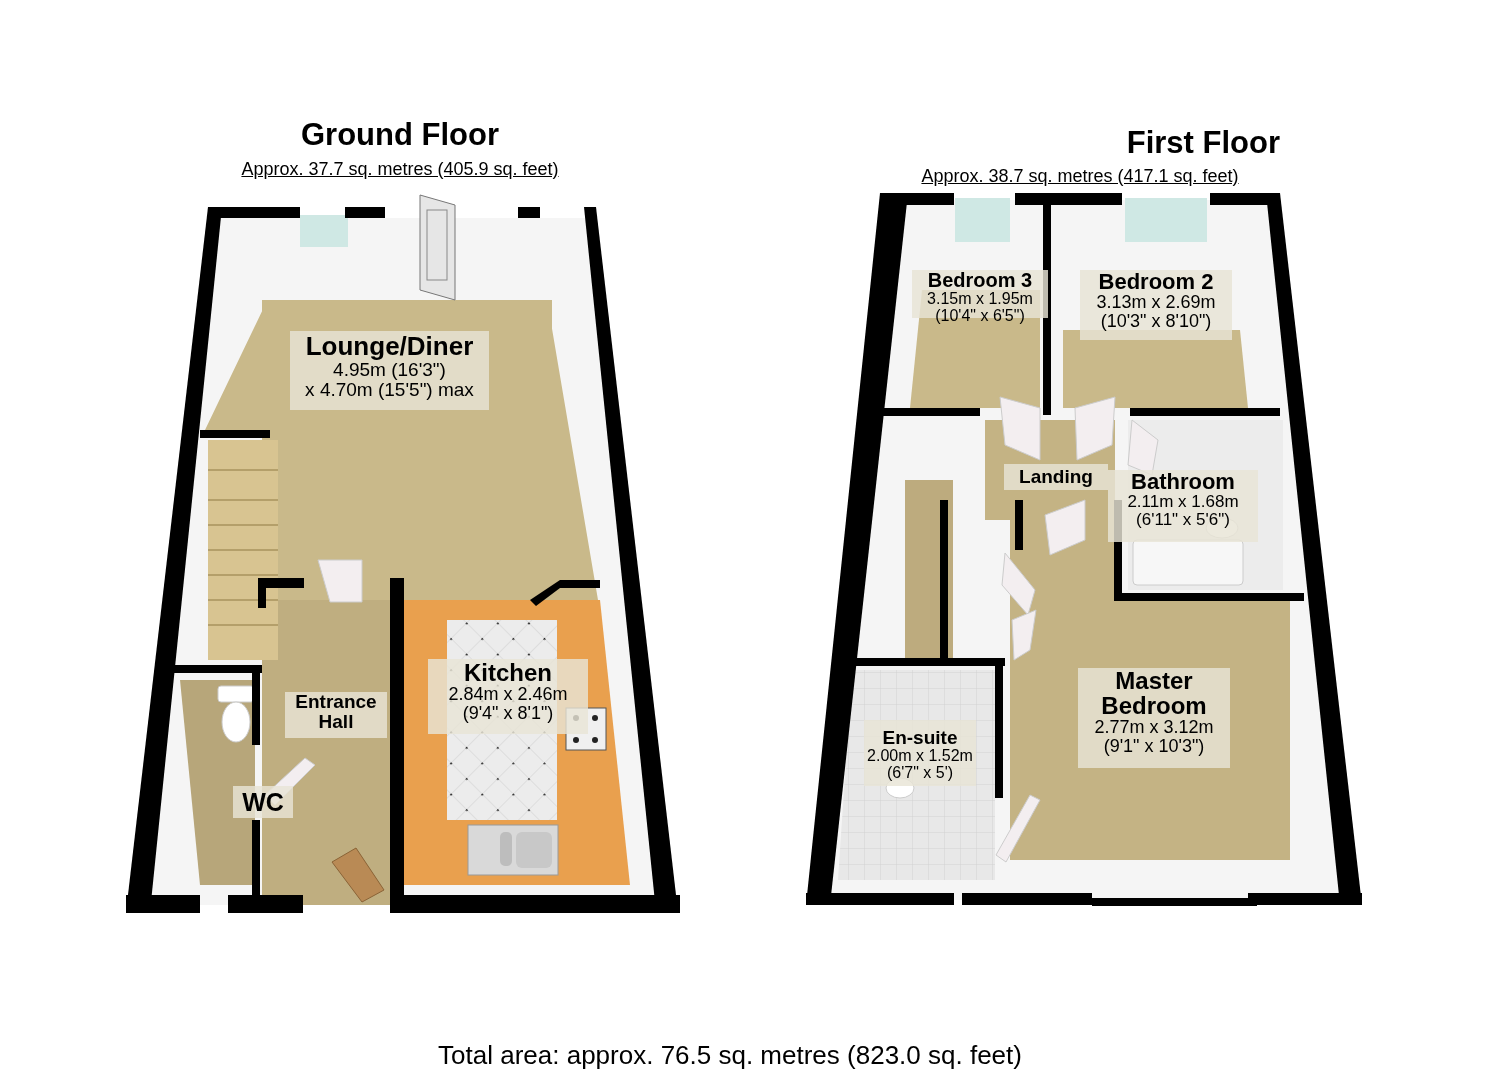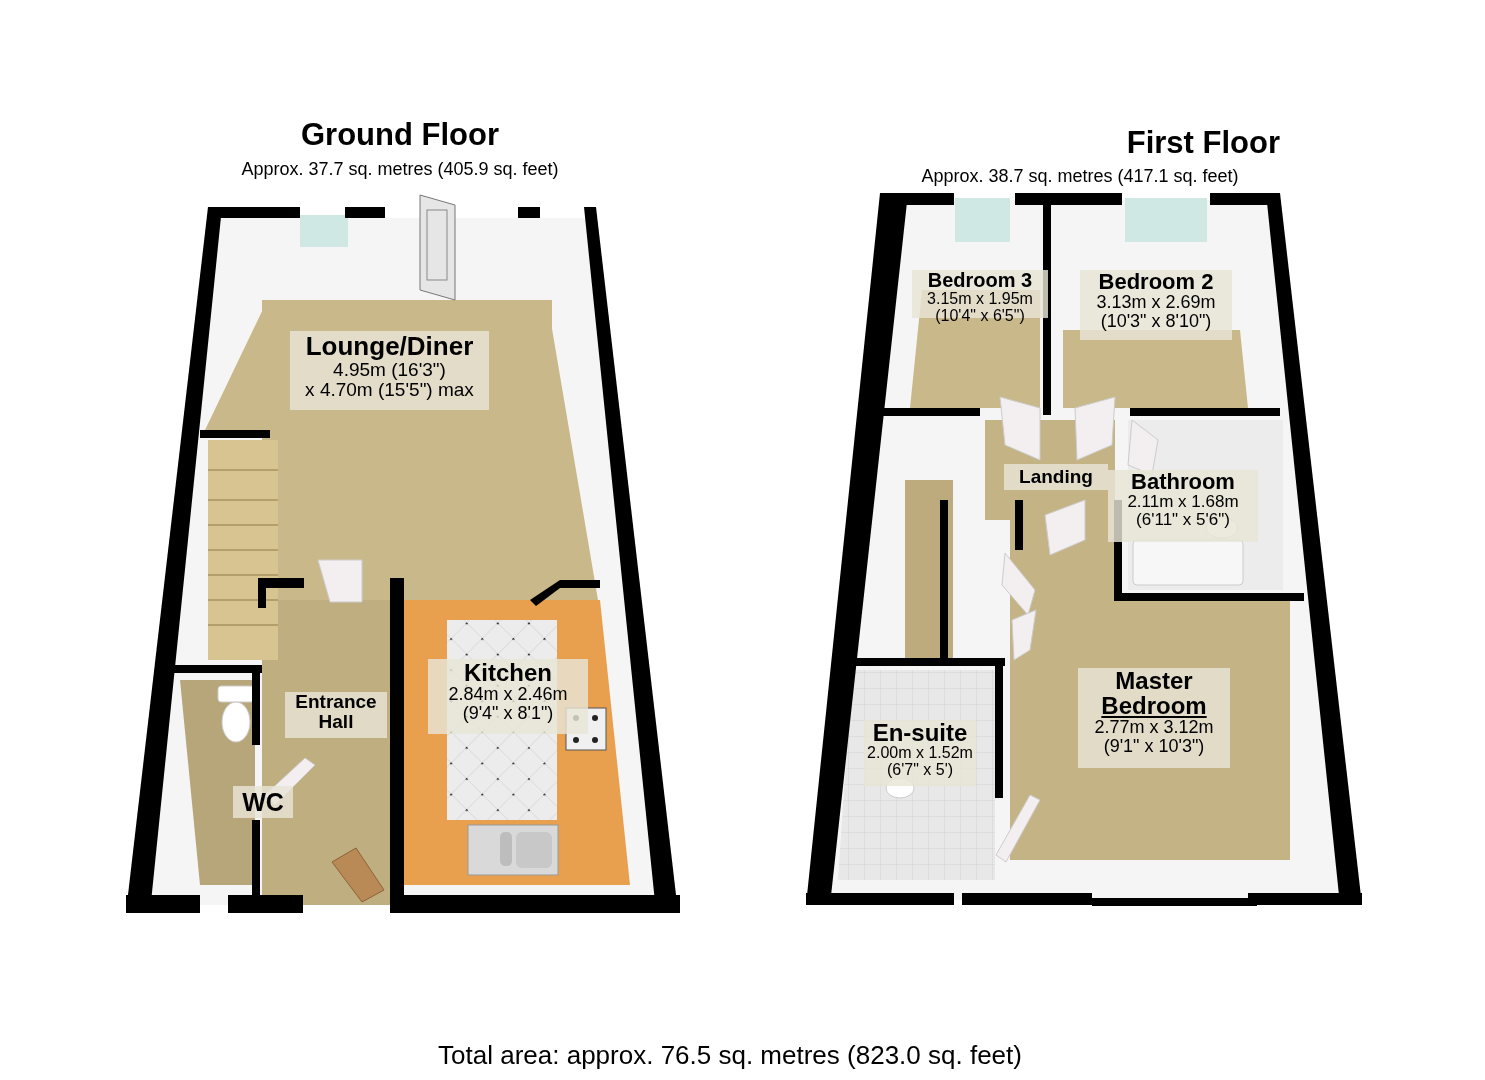--- a/index.html
+++ b/index.html
@@ -1,19 +1,19 @@
 <!DOCTYPE html>
 <html><head>
 <meta charset="utf-8">
 <style>
   html, body { margin:0; padding:0; background:#ffffff; }
   body { width:1485px; height:1080px; position:relative; overflow:hidden;
          font-family:"Liberation Sans", sans-serif; color:#000; }
   .floor-title { position:absolute; text-align:center; font-weight:bold; font-size:31px; line-height:34px; }
-  .floor-sub { position:absolute; text-align:center; font-size:18px; line-height:20px; }
+  .floor-sub { position:absolute; text-align:center; font-size:18px; line-height:20px;text-decoration:underline; }
   .total { position:absolute; left:0; width:1460px; top:1040px; text-align:center; font-size:26px; line-height:30px; }
   svg.plan { position:absolute; left:0; top:0; }
   .lbl { position:absolute; background:rgba(232,228,214,0.82); text-align:center; line-height:1.05; }
   .lbl .name { font-weight:bold; display:block; }
   .lbl .dim { display:block; }
 </style>
 </head>
 <body>
 
 <div class="floor-title" style="left:200px; width:400px; top:118px;">Ground Floor</div>
@@ -206,24 +206,24 @@
 </div>
 
 <div class="lbl" style="left:1108px; top:470px; width:150px; height:72px;">
   <span class="name" style="font-size:22px;">Bathroom</span>
   <span class="dim" style="font-size:17px;">2.11m x 1.68m</span>
   <span class="dim" style="font-size:17px;">(6'11" x 5'6")</span>
 </div>
 
 <div class="lbl" style="left:1078px; top:668px; width:152px; height:100px; padding-top:0;">
   <span class="name" style="font-size:24px;">Master</span>
-  <span class="name" style="font-size:24px;text-decoration:underline;">Bedroom</span>
+  <span class="name" style="font-size:24px;">Bedroom</span>
   <span class="dim" style="font-size:18px;">2.77m x 3.12m</span>
   <span class="dim" style="font-size:18px;">(9'1" x 10'3")</span>
 </div>
 
 <div class="lbl" style="left:864px; top:720px; width:112px; height:66px;">
-  <span class="name" style="font-size:24px;">En-suite</span>
+  <span class="name" style="font-size:19px;margin-top:8px;">En-suite</span>
   <span class="dim" style="font-size:16px;">2.00m x 1.52m</span>
   <span class="dim" style="font-size:16px;">(6'7" x 5')</span>
 </div>
 
 <div class="total">Total area: approx. 76.5 sq. metres (823.0 sq. feet)</div>
 
 </body></html>

